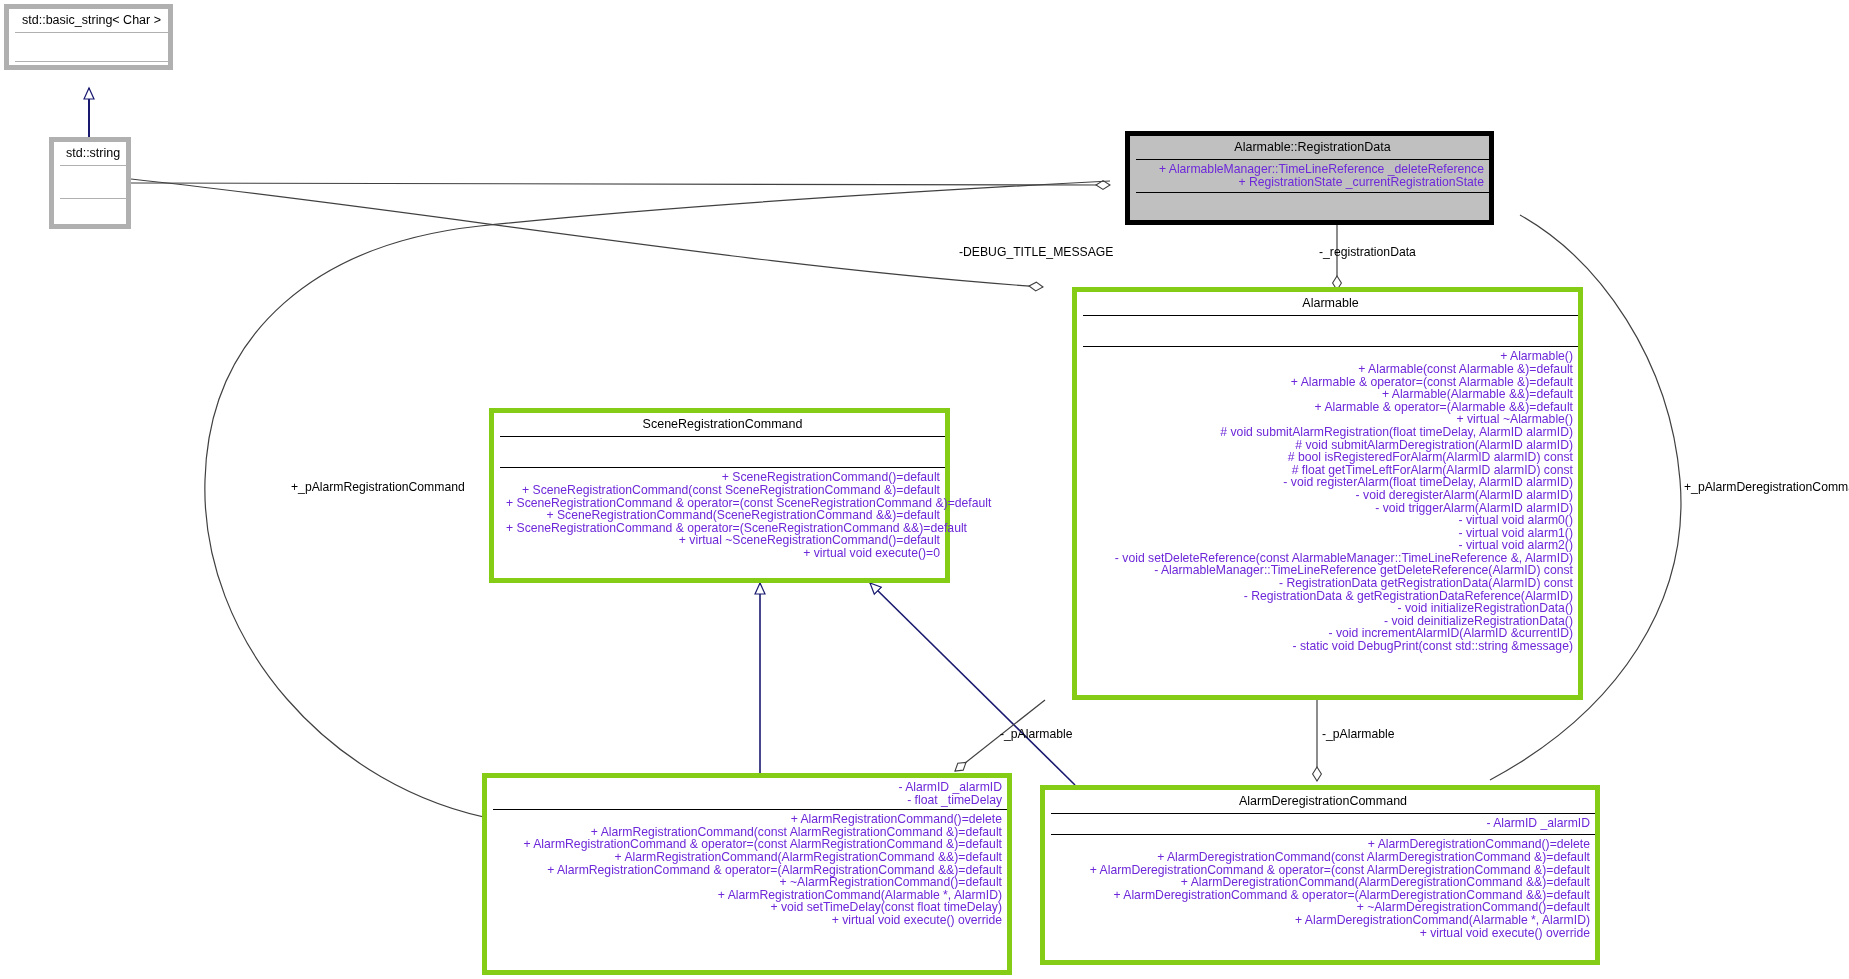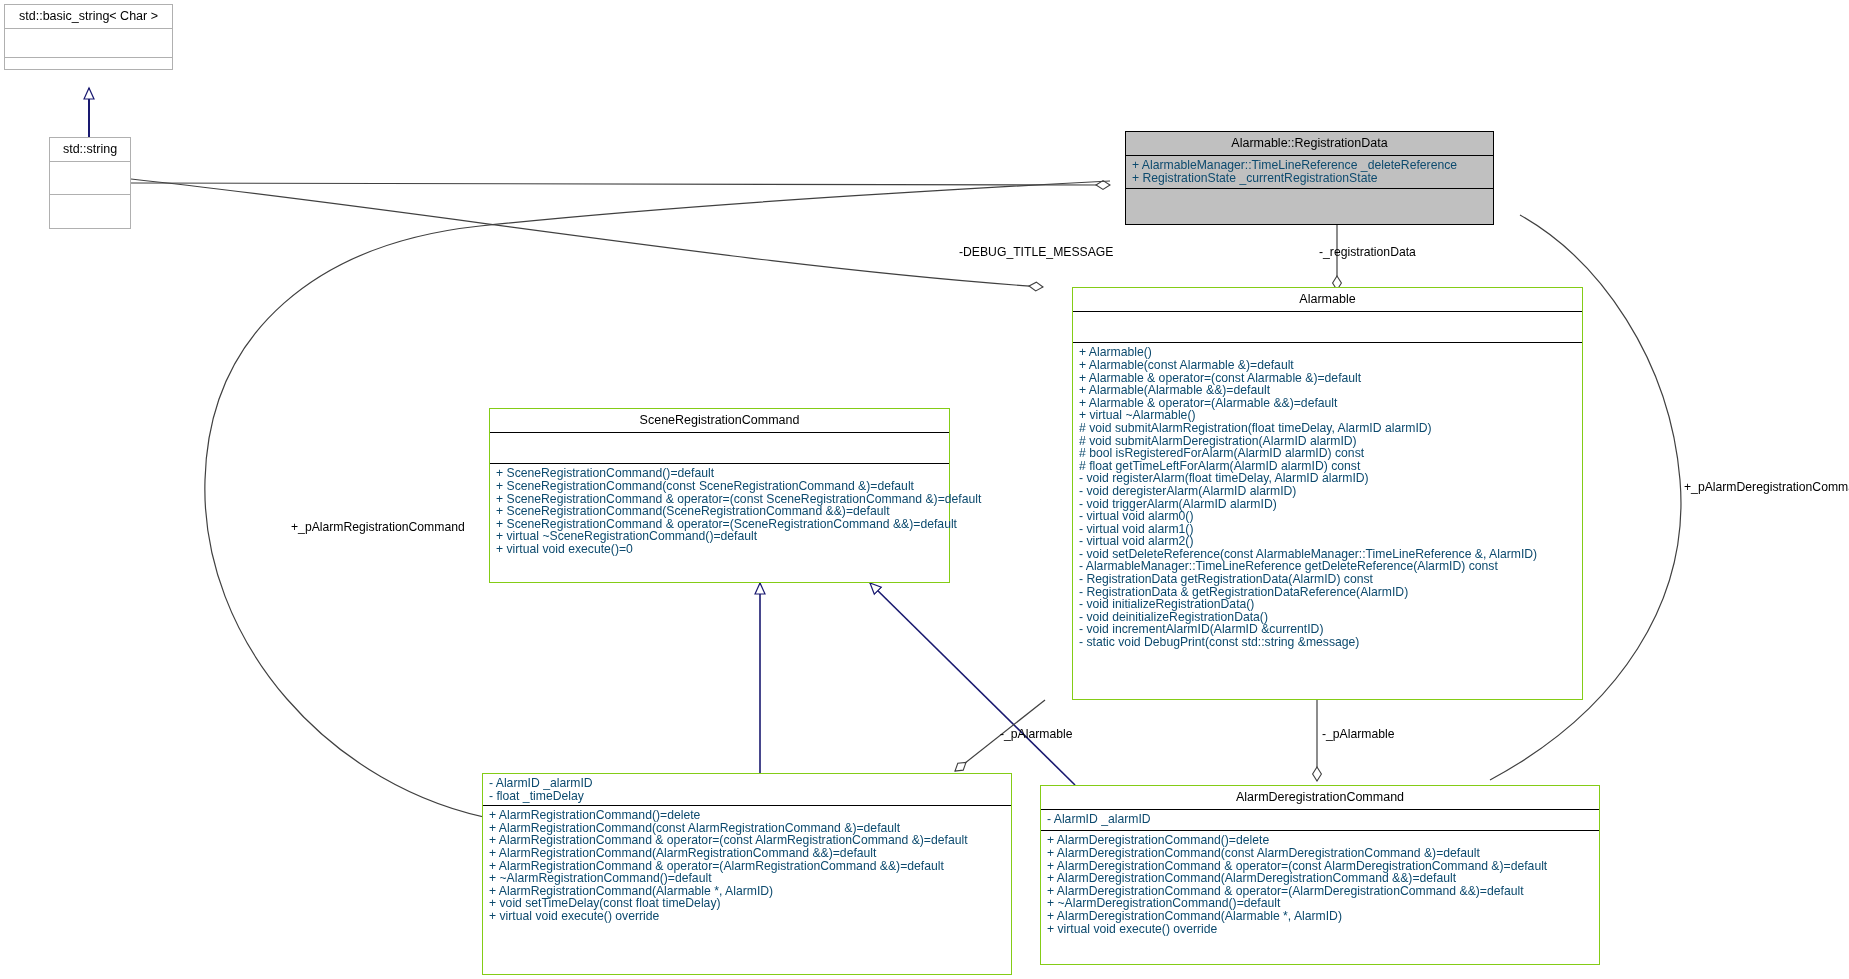--- a/index.html
+++ b/index.html
@@ -19,23 +19,24 @@
     position: absolute;
     left: 0;
     top: 0;
     width: 1849px;
     height: 979px;
     pointer-events: none;
   }
   .uml-box {
     position: absolute;
     box-sizing: border-box;
-    border: 1px solid #84cc16;
+    border: 5px solid #84cc16;
     background: #ffffff;
     z-index: 5;
+    padding-left: 6px;
   }
   .uml-box.plain {
     border-color: #b0b0b0;
   }
   .uml-box.highlight {
     background: #c0c0c0;
     border-color: #000000;
   }
   .uml-title {
     text-align: center;
@@ -56,23 +57,24 @@
   }
   .uml-box.plain .uml-attrs {
     border-bottom-color: #b0b0b0;
   }
   .uml-ops {
     padding: 3px 5px 4px 6px;
     min-height: 12px;
   }
   .uml-line {
     font-size: 12.2px;
-    color: #0c4a6e;
+    color: #6d28d9;
     line-height: 12.6px;
     white-space: nowrap;
+    text-align: right;
   }
   .edge-label {
     position: absolute;
     font-size: 12.2px;
     color: #000000;
     white-space: nowrap;
     z-index: 6;
     background: transparent;
   }
 </style>
@@ -210,21 +212,21 @@
       <div class="uml-line">+ ~AlarmDeregistrationCommand()=default</div>
       <div class="uml-line">+ AlarmDeregistrationCommand(Alarmable *, AlarmID)</div>
       <div class="uml-line">+ virtual void execute() override</div>
     </div>
   </div>
 
   <div class="edge-label" style="left:951px; top:245px;margin-left:8px;">-DEBUG_TITLE_MESSAGE</div>
 
   <div class="edge-label" style="left:1311px; top:245px;margin-left:8px;">-_registrationData</div>
 
-  <div class="edge-label" style="left:291px; top:480px;margin-top:40px;">+_pAlarmRegistrationCommand</div>
+  <div class="edge-label" style="left:291px; top:480px;">+_pAlarmRegistrationCommand</div>
 
   <div class="edge-label" style="left:1684px; top:480px;">+_pAlarmDeregistrationCommand</div>
 
   <div class="edge-label" style="left:1000px; top:727px;">-_pAlarmable</div>
 
   <div class="edge-label" style="left:1322px; top:727px;">-_pAlarmable</div>
 
 </div>
 
 </body></html>

